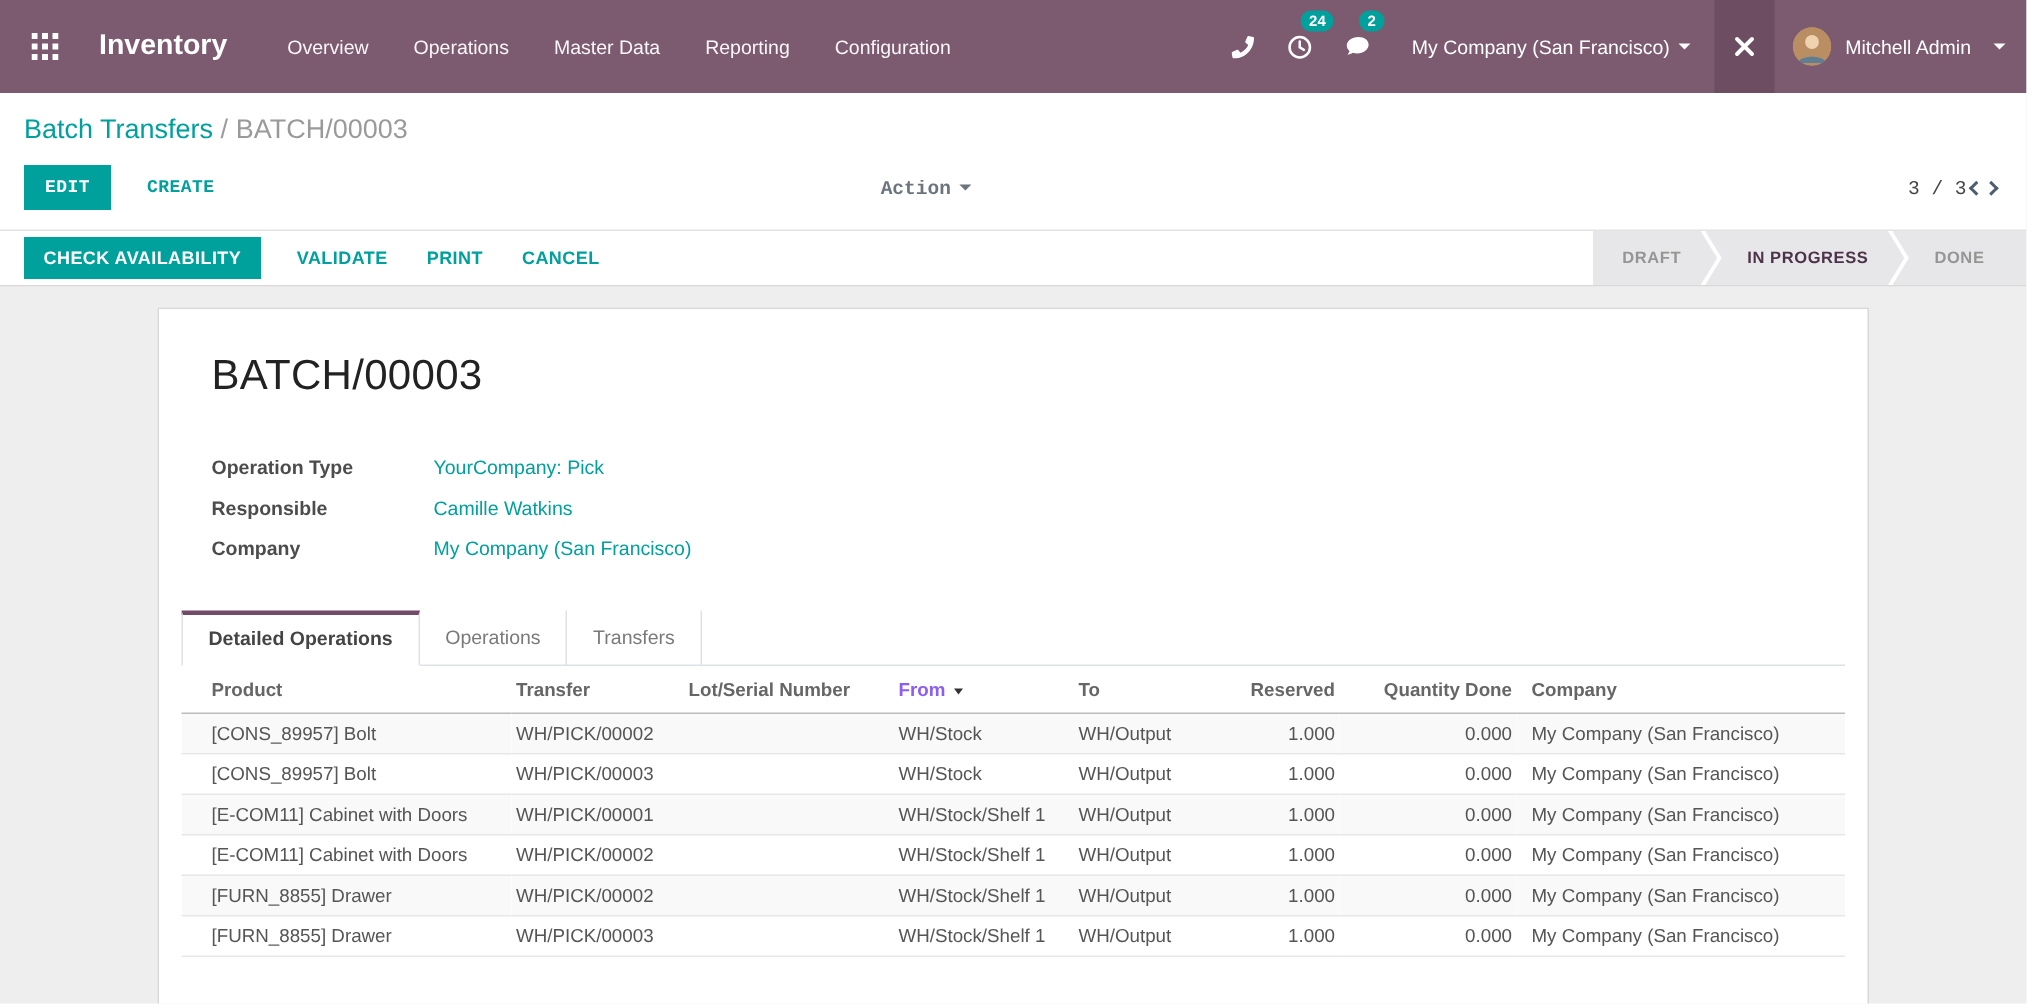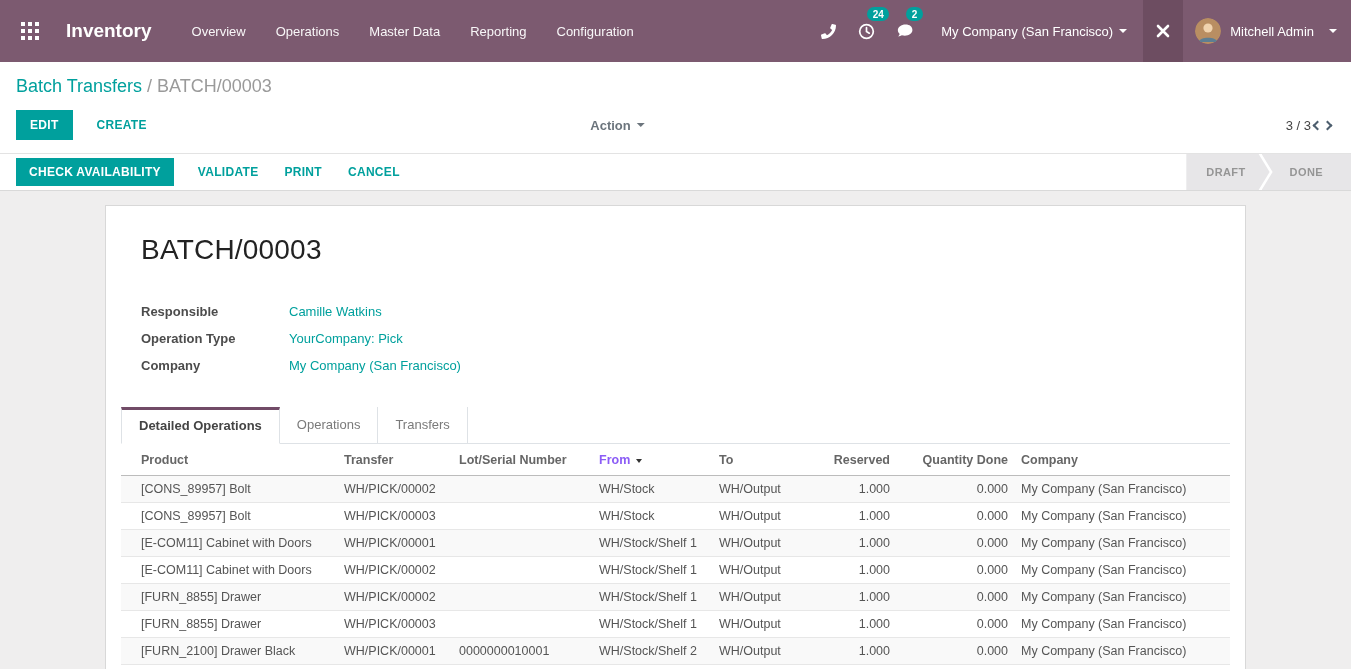--- a/index.html
+++ b/index.html
@@ -22,21 +22,21 @@
   .company-switcher { font-size:13px; padding:0 16px; display:flex; align-items:center; }
   .tools-item { background:#6d4d61; width:40px; justify-content:center; }
   .user-menu { padding:0 14px 0 12px; display:flex; gap:9px; font-size:13px; }
   .avatar { width:26px; height:26px; border-radius:50%; overflow:hidden; flex:0 0 auto; }
   .caret { width:0; height:0; border-left:4px solid transparent; border-right:4px solid transparent; border-top:4px solid currentColor; display:inline-block; margin-left:6px; }
 
   
   .control-panel { background:#fff; padding:13px 16px 0; border-bottom:1px solid #e3e3e3; }
   .breadcrumb { font-size:18px; color:#9a9a9a; line-height:22px; margin-bottom:13px; }
   .breadcrumb .bc-link { color:#00a09d; cursor:pointer; }
-  .btn-row { display:flex; align-items:center; position:relative; padding-bottom:13px; }
+  .btn-row { display:flex; align-items:center; position:relative; padding-bottom:13px;font-family:Liberation Mono, monospace; }
   .btn-primary { background:#00a09d; color:#fff; border:none; font-family:inherit; font-size:12px; font-weight:700; letter-spacing:.3px; padding:8px 14px; cursor:pointer; }
   .btn-flat { background:none; border:none; color:#00a09d; font-family:inherit; font-size:12px; font-weight:700; letter-spacing:.3px; margin-left:22px; cursor:pointer; padding:8px 2px; }
   .action-btn { position:absolute; left:50%; transform:translateX(-50%); margin-left:-58px; background:none; border:none; font-family:inherit; color:#6c757d; font-size:13px; font-weight:700; cursor:pointer; display:flex; align-items:center; }
   .pager { margin-left:auto; display:flex; align-items:center; gap:3px; font-size:13px; color:#444; padding-right:4px; }
   .chev { width:7px; height:7px; border-right:2.4px solid #4d5e6e; border-bottom:2.4px solid #4d5e6e; display:inline-block; cursor:pointer; }
   .chev.prev { transform:rotate(135deg); }
   .chev.next { transform:rotate(-45deg); }
 
   
   .statusbar { background:#fff; height:37px; display:flex; align-items:center; border-bottom:1px solid #d9d9d9; }
@@ -167,36 +167,37 @@
 
 <div class="statusbar">
   <div class="sb-buttons">
     <button class="btn-primary">CHECK AVAILABILITY</button>
     <button class="btn-flat">VALIDATE</button>
     <button class="btn-flat">PRINT</button>
     <button class="btn-flat">CANCEL</button>
   </div>
   <div class="sb-states">
     <div class="sb-seg first">DRAFT</div>
+    <div class="sb-seg active">IN PROGRESS</div>
     <div class="sb-seg last">DONE</div>
   </div>
 </div>
 
 <div class="content">
   <div class="sheet">
     <h1 class="record-title">BATCH/00003</h1>
 
     <div class="fields">
       <div class="field-row">
+        <span class="field-label">Operation Type</span>
+        <span class="field-value">YourCompany: Pick</span>
+      </div>
+      <div class="field-row">
         <span class="field-label">Responsible</span>
         <span class="field-value">Camille Watkins</span>
-      </div>
-      <div class="field-row">
-        <span class="field-label">Operation Type</span>
-        <span class="field-value">YourCompany: Pick</span>
       </div>
       <div class="field-row">
         <span class="field-label">Company</span>
         <span class="field-value">My Company (San Francisco)</span>
       </div>
     </div>
 
     <div class="tabs">
       <div class="tab active">Detailed Operations</div>
       <div class="tab">Operations</div>
@@ -280,26 +281,16 @@
           <tr>
             <td>[FURN_8855] Drawer</td>
             <td>WH/PICK/00003</td>
             <td></td>
             <td>WH/Stock/Shelf 1</td>
             <td>WH/Output</td>
             <td class="num">1.000</td>
             <td class="num">0.000</td>
             <td style="padding-left: 10px;">My Company (San Francisco)</td>
           </tr>
-          <tr>
-            <td>[FURN_2100] Drawer Black</td>
-            <td>WH/PICK/00001</td>
-            <td>0000000010001</td>
-            <td>WH/Stock/Shelf 2</td>
-            <td>WH/Output</td>
-            <td class="num">1.000</td>
-            <td class="num">0.000</td>
-            <td style="padding-left: 10px;">My Company (San Francisco)</td>
-          </tr>
         </tbody>
     </table>
   </div>
 </div>
 
 </body></html>

